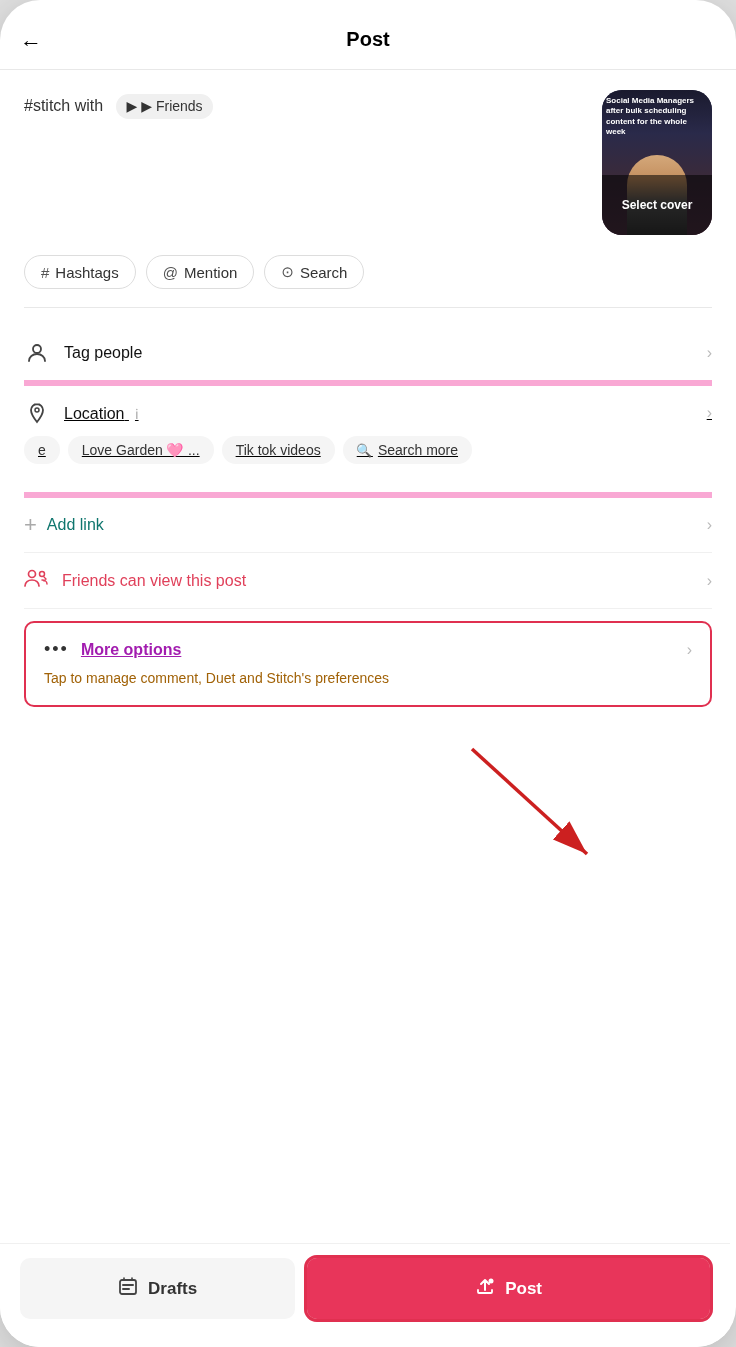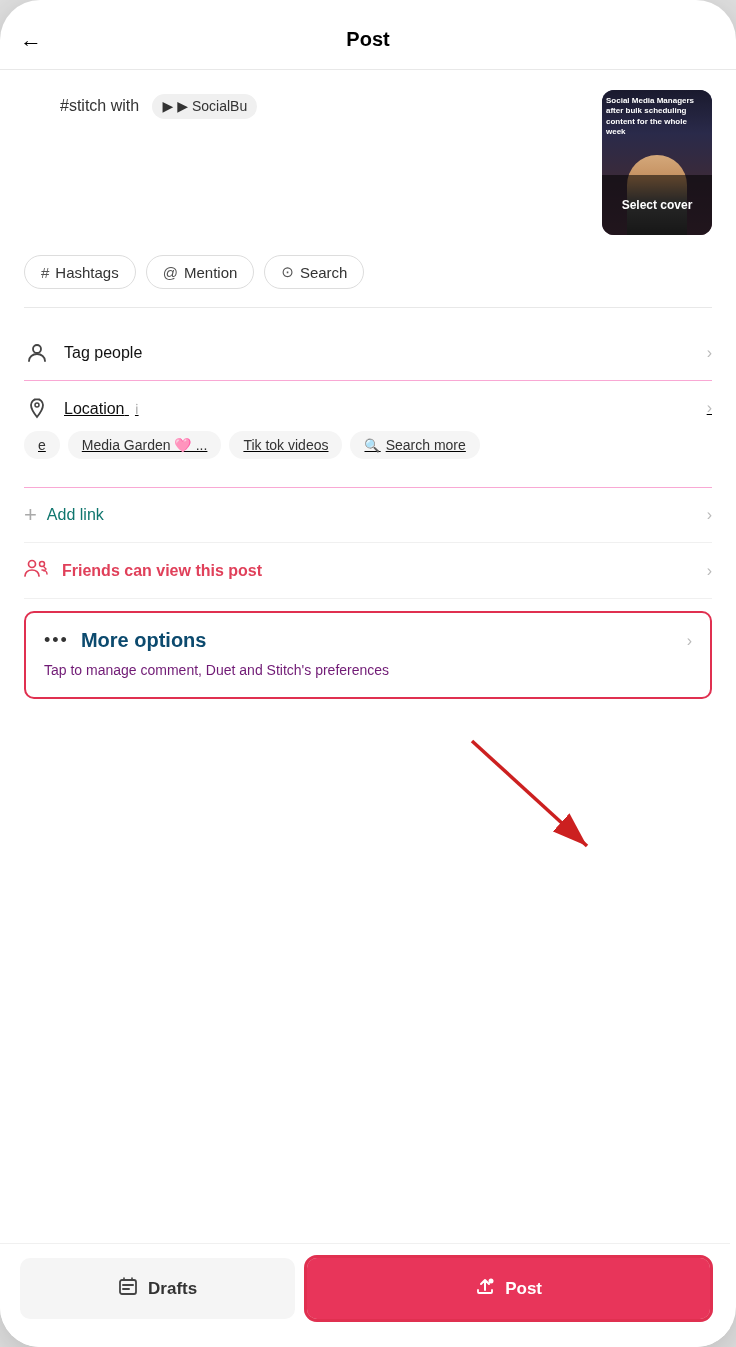--- a/index.html
+++ b/index.html
@@ -41,21 +41,20 @@
       color: #000;
     }
     .content-area {
       padding: 20px 24px 0;
     }
     .caption-row {
       display: flex;
       align-items: flex-start;
       gap: 16px;
       min-height: 140px;
-      margin-left: 36px;
     }
     .caption-text {
       flex: 1;
       font-size: 16px;
       color: #333;
       padding-top: 4px;
       line-height: 1.5;
     }
     .caption-badge {
       display: inline-flex;
@@ -64,21 +63,21 @@
       background: #f0f0f0;
       border-radius: 20px;
       padding: 2px 10px;
       font-size: 14px;
       color: #333;
     }
     .video-thumbnail {
       width: 110px;
       height: 145px;
       background: linear-gradient(160deg, #2c2c4a 0%, #3a3a5c 40%, #4a4060 70%, #5c3a4a 100%);
-      border-radius: 12px;
+      border-radius: 20px;
       overflow: hidden;
       position: relative;
       flex-shrink: 0;
     }
     .video-thumbnail-overlay {
       position: absolute;
       bottom: 0;
       left: 0;
       right: 0;
       background: rgba(0,0,0,0.55);
@@ -114,21 +113,21 @@
       height: 1px;
       background: #e8e8e8;
       margin: 18px 0;
     }
     .menu-item {
       display: flex;
       align-items: center;
       justify-content: space-between;
       padding: 14px 0;
       cursor: pointer;
-      border-bottom: 1px solid #f9a8d4;
+      border-bottom: 6px solid #f9a8d4;
     }
     .menu-item-left {
       display: flex;
       align-items: center;
       gap: 14px;
     }
     .menu-icon {
       width: 26px;
       height: 26px;
       display: flex;
@@ -201,21 +200,21 @@
       align-items: center;
       gap: 14px;
     }
     .friends-icon {
       font-size: 20px;
       color: #e0405a;
     }
     .friends-label {
       font-size: 16px;
       color: #e0405a;
-      font-weight: 700;
+      font-weight: 400;
     }
     .more-options-box {
       border: 2px solid #e03050;
       border-radius: 10px;
       padding: 16px 18px;
       margin: 12px 0;
       cursor: pointer;
     }
     .more-options-header {
       display: flex;
@@ -226,27 +225,28 @@
       display: flex;
       align-items: center;
       gap: 12px;
     }
     .more-options-dots {
       font-size: 18px;
       color: #333;
       letter-spacing: 2px;
     }
     .more-options-label {
-      font-size: 20px;
-      color: #0c4a6e;
+      font-size: 16px;
+      color: #a21caf;
       font-weight: 600;
+      text-decoration: underline;
     }
     .more-options-desc {
       font-size: 14px;
-      color: #701a75;
+      color: #a16207;
       margin-top: 8px;
       line-height: 1.5;
     }
     .arrow-area {
       position: relative;
       height: 160px;
       display: flex;
       align-items: center;
       justify-content: center;
     }
@@ -338,21 +338,21 @@
   </div>
 
   <div class="content-area">
 
     <div class="caption-row">
       <div class="caption-text">
         <span>#stitch with</span>
         &nbsp;
         <span class="caption-badge">
           <span>▶</span>
-          <span style="font-size:14px;color:#333;">▶ SocialBu</span>
+          <span style="font-size:14px;color:#333;">▶ Friends</span>
         </span>
       </div>
       <div class="video-thumbnail">
         <div class="thumb-bg">
           <div class="thumb-text-overlay">Social Media Managers after bulk scheduling content for the whole week</div>
           <div class="thumb-person-silhouette"></div>
         </div>
         <div class="video-thumbnail-overlay">Select cover</div>
       </div>
     </div>
@@ -402,21 +402,21 @@
           </span>
         </div>
         <span class="chevron-icon">›</span>
       </div>
 
       <div class="location-chips">
         <div class="chip">
           <span>e</span>
         </div>
         <div class="chip">
-          <span>Media Garden 🩷 ...</span>
+          <span>Love Garden 🩷 ...</span>
         </div>
         <div class="chip">
           <span>Tik tok videos</span>
         </div>
         <div class="chip">
           <span class="chip-search-icon">🔍</span>
           <span>Search more</span>
         </div>
       </div>
     </div>

